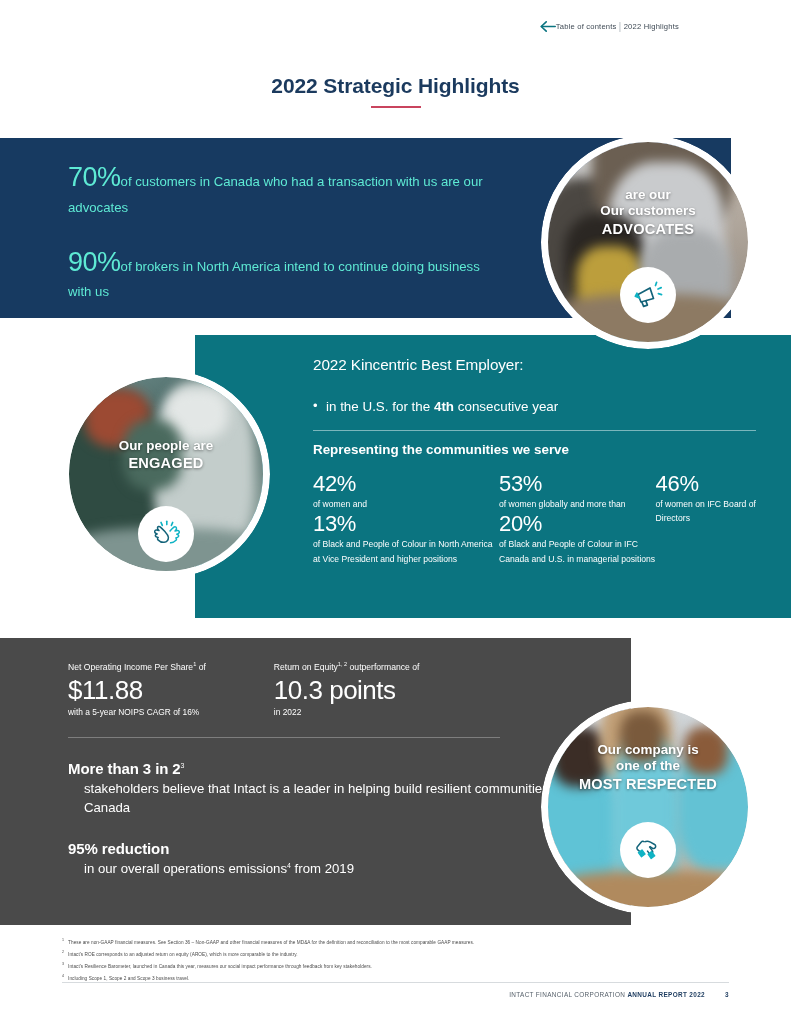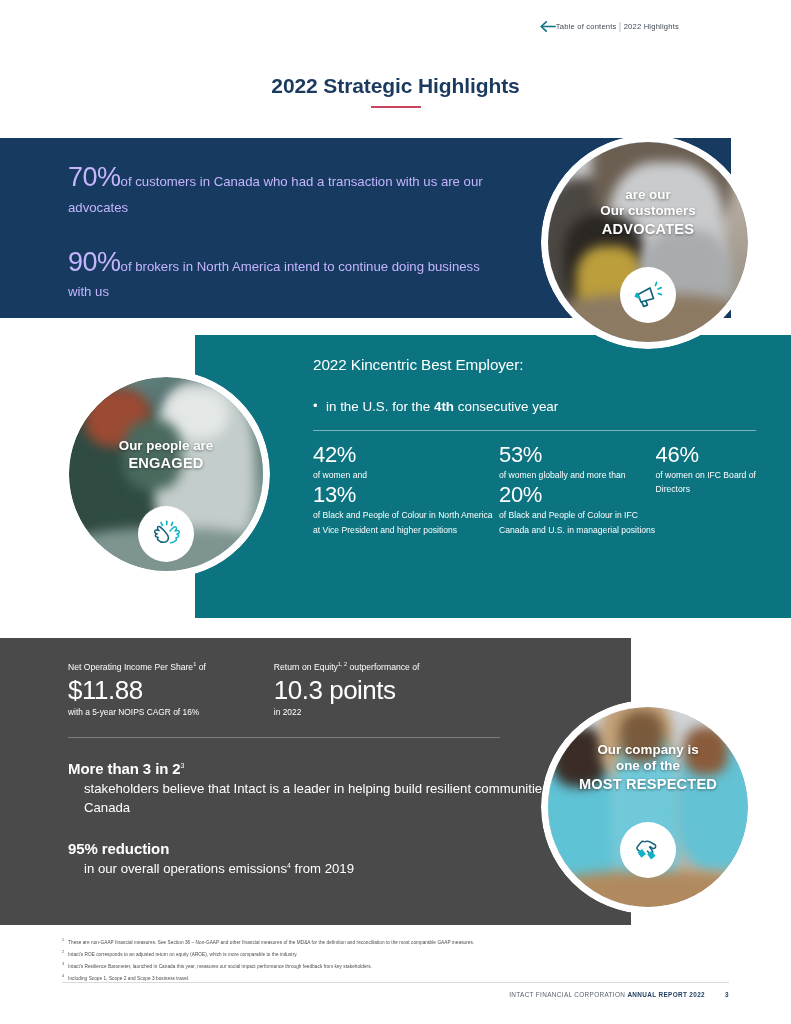--- a/index.html
+++ b/index.html
@@ -32,21 +32,21 @@
     position: absolute; top: 106px; left: 50%; transform: translateX(-50%);
     width: 50px; height: 2px; background: #c9445e;
   }
 
   
   .band-navy {
     position: absolute; left: 0; top: 138px; width: 731px; height: 180px;
     background: #173a61;
   }
   .band-navy .inner { position: absolute; left: 68px; top: 22px; width: 430px; color: #fff; }
-  .statline { color: #c4b5fd; line-height: 1.32; margin-bottom: 6px; }
+  .statline { color: #5eead4; line-height: 1.32; margin-bottom: 6px; }
   .statline .big {
     font-size: 27px; font-weight: 300; letter-spacing: -0.5px;
     font-family: "Liberation Sans", sans-serif;
   }
   .statline .txt { font-size: 13.2px; font-weight: 400; }
   .gap { height: 22px; }
 
   
   .band-teal {
     position: absolute; left: 195px; top: 335px; width: 596px; height: 283px;
@@ -176,20 +176,21 @@
 
   <div class="band-teal">
     <div class="inner">
       <div class="teal-h">2022 Kincentric Best Employer:</div>
 
       <div class="teal-li">
         <span>in the U.S. for the </span><b>4th</b><span> consecutive year</span>
       </div>
 
       <div class="teal-rule"></div>
+      <div class="teal-h2">Representing the communities we serve</div>
 
       <div class="cols">
         <div class="col col-a">
           <div class="pct">42%</div>
           <div class="sub">of women and</div>
           <div class="pct">13%</div>
           <div class="sub">of Black and People of Colour in North America at Vice President and higher positions</div>
         </div>
         <div class="col col-b">
           <div class="pct">53%</div>

